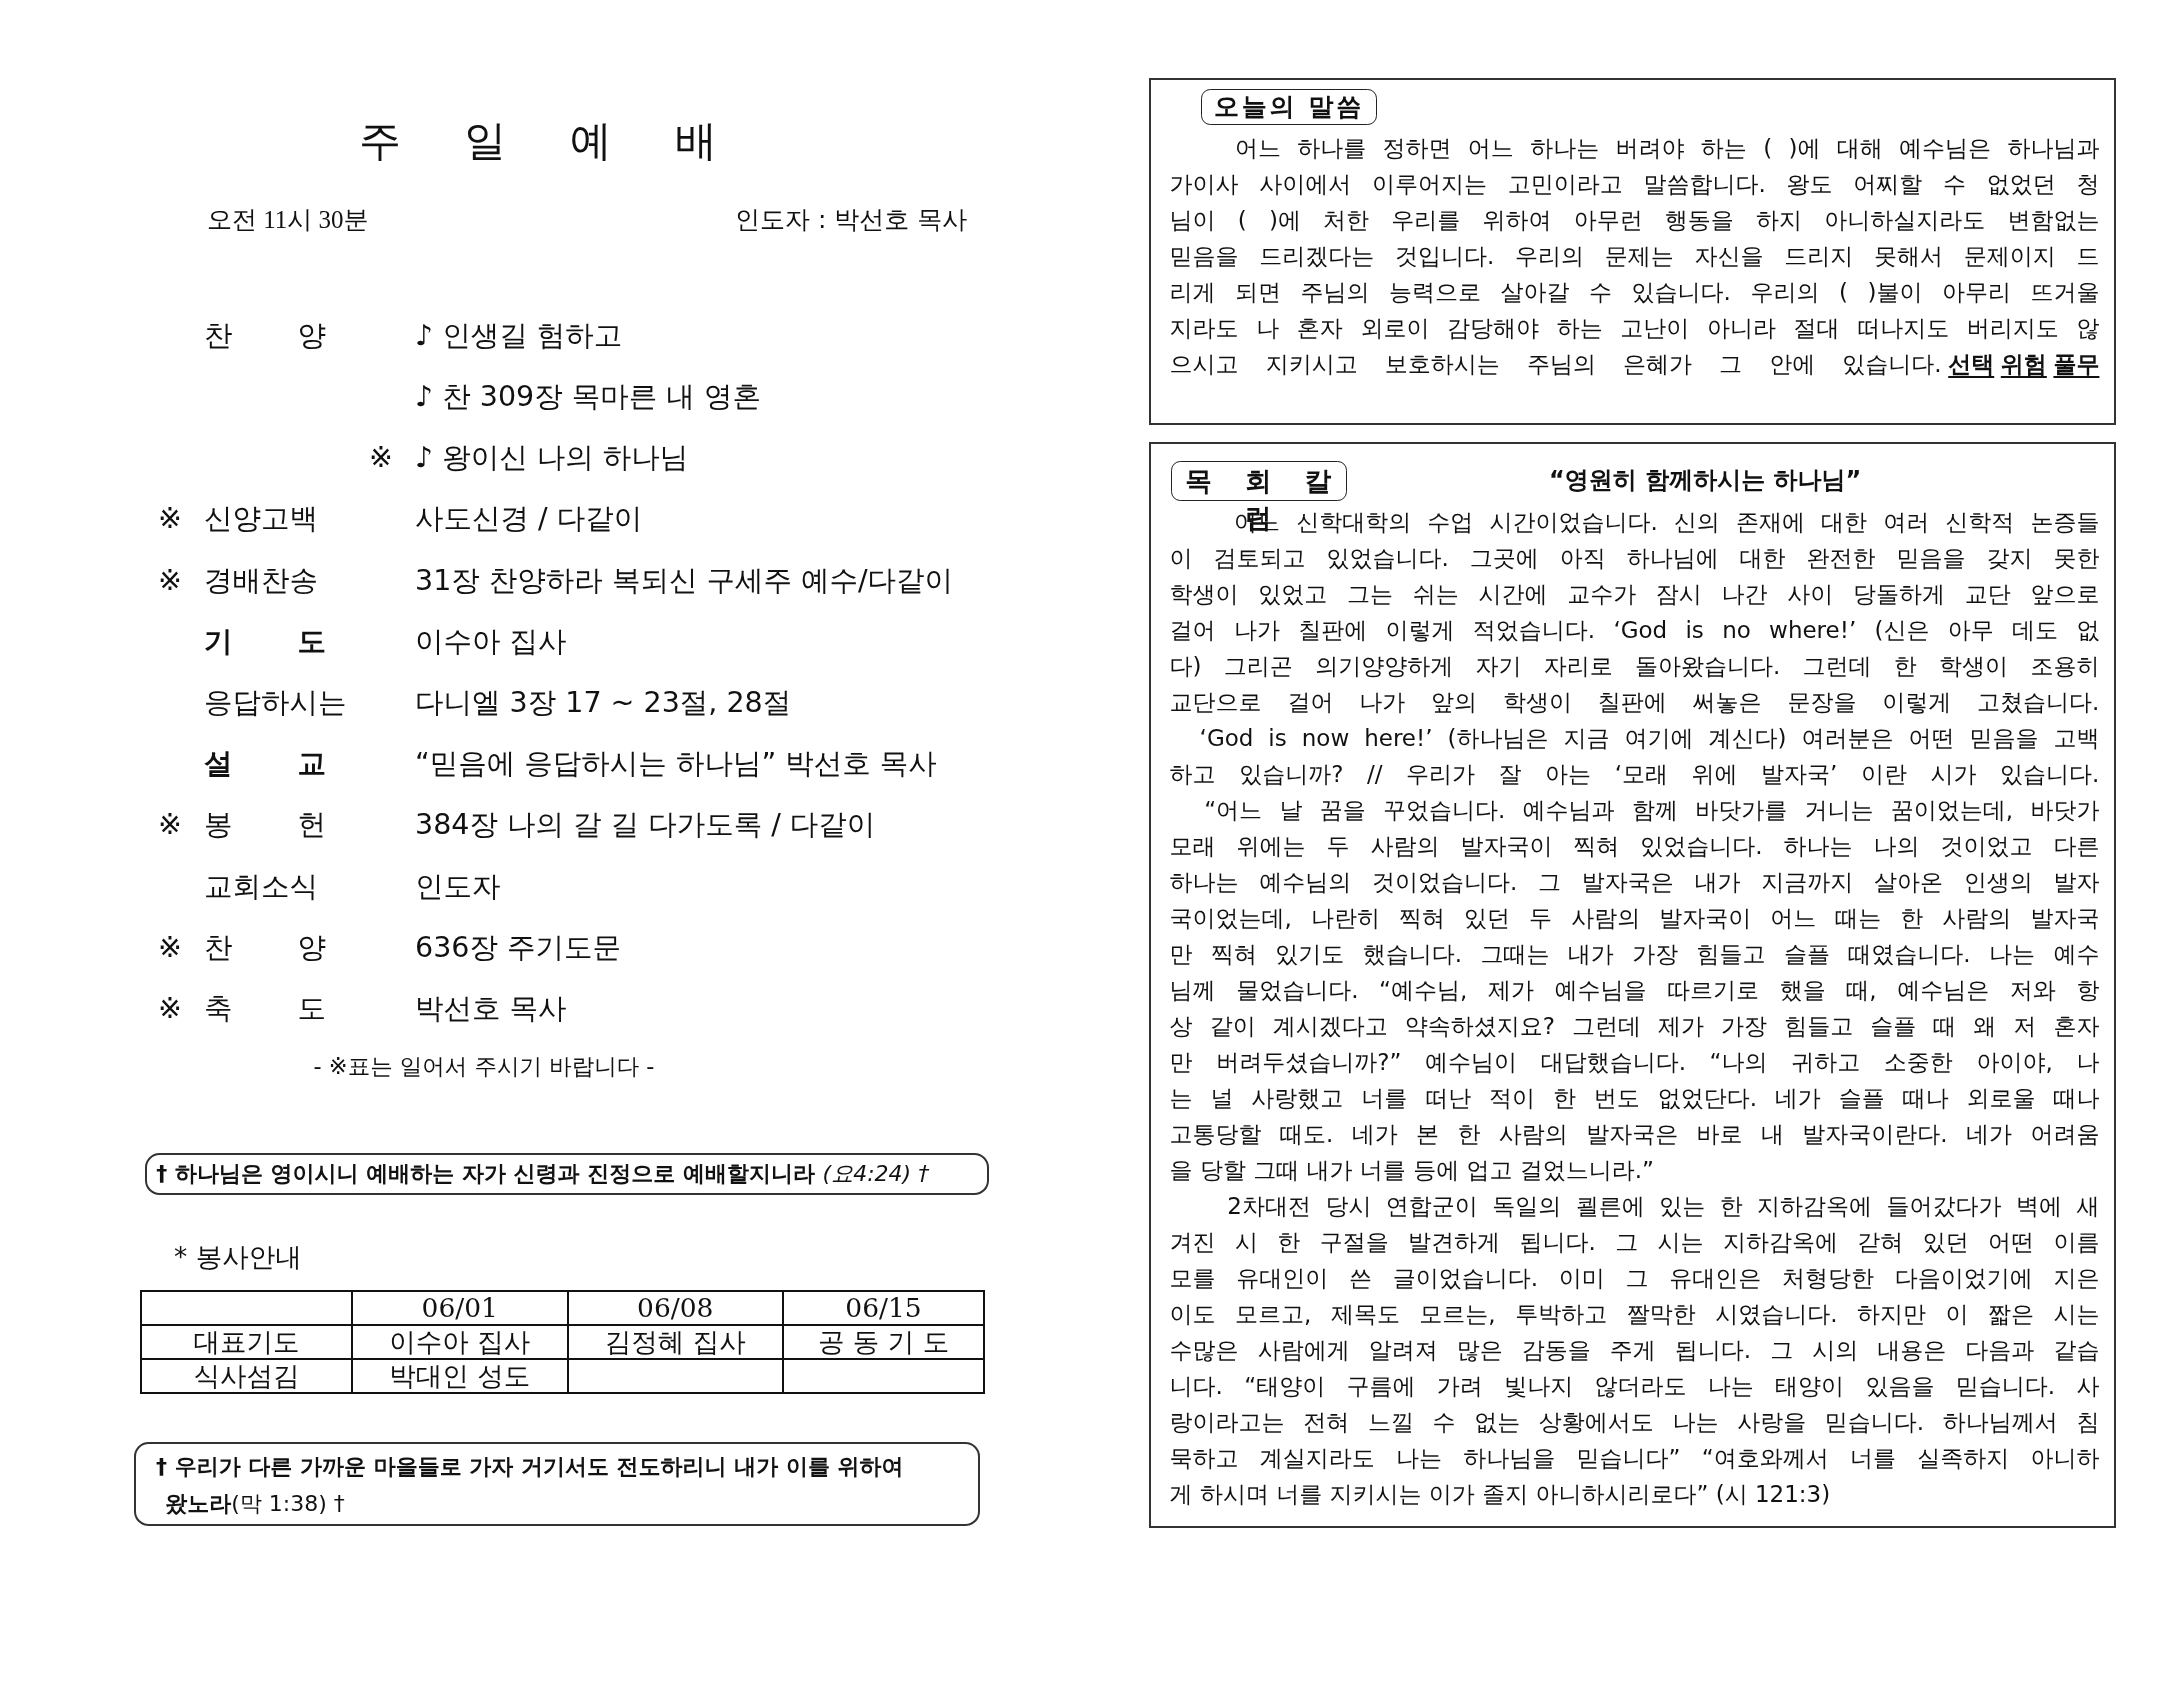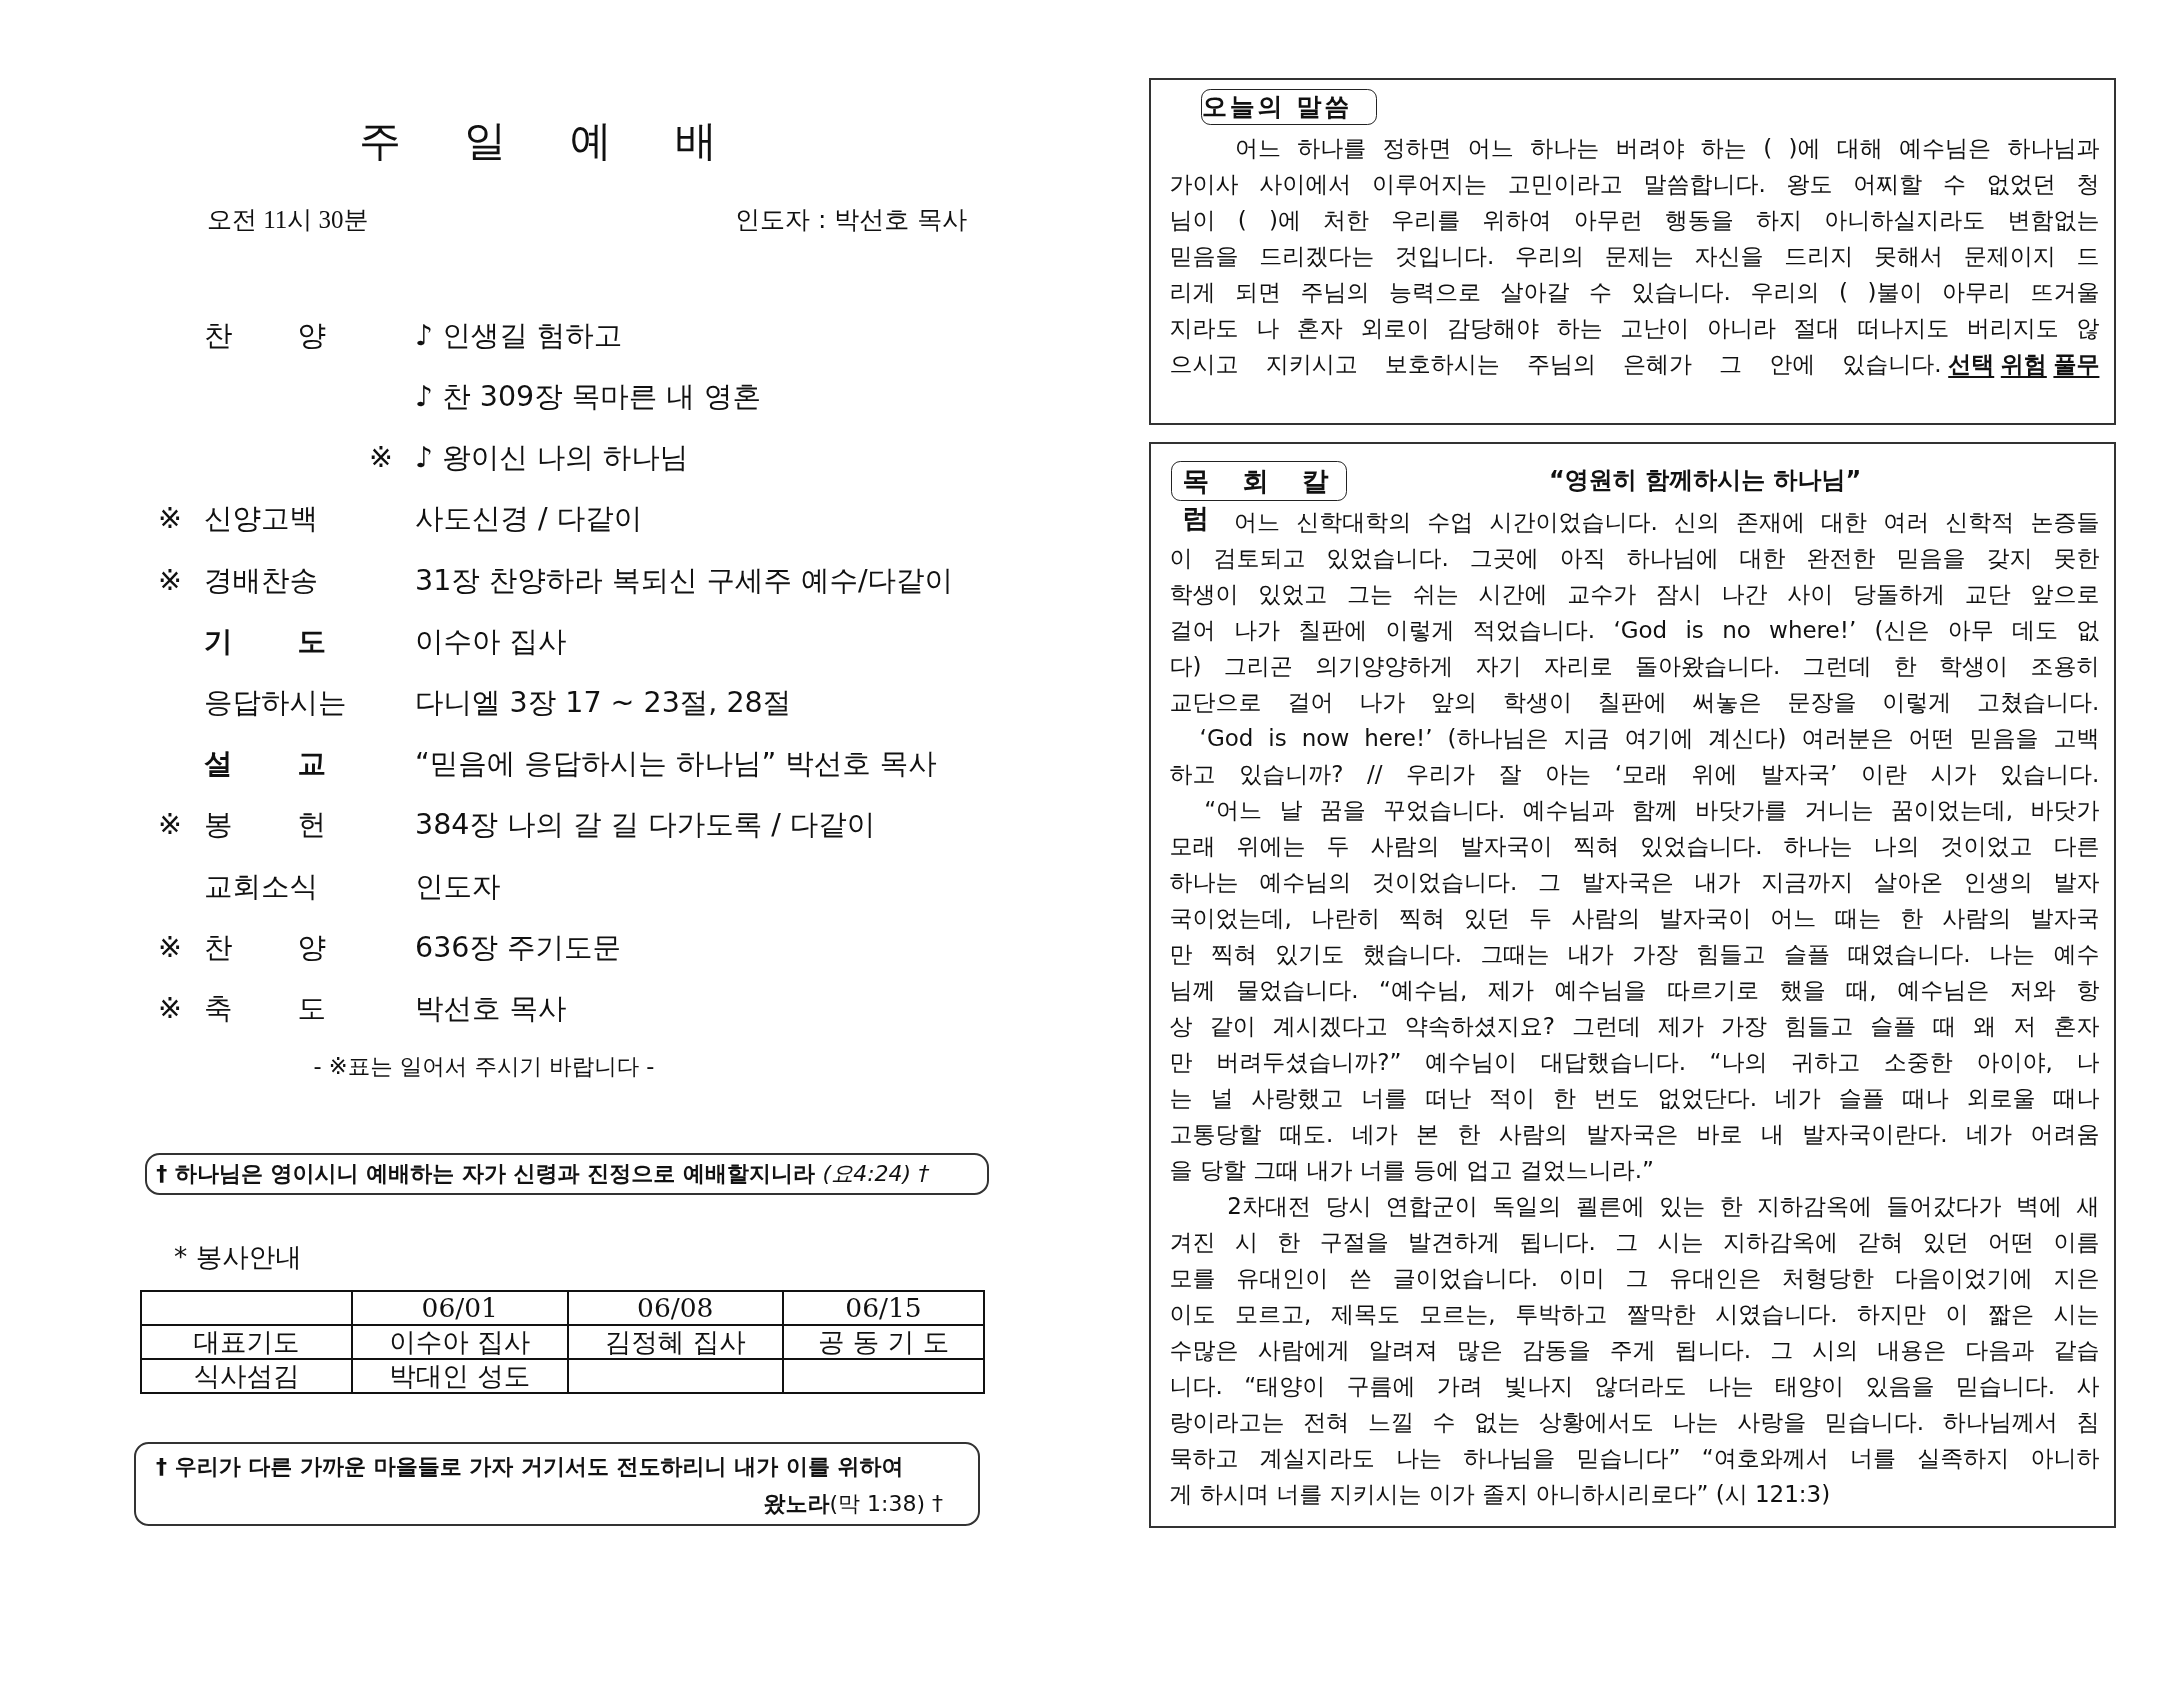--- a/index.html
+++ b/index.html
@@ -21,28 +21,28 @@
   .verse-box { border:2px solid #333; border-radius:14.6px; box-sizing:border-box; font-weight:bold; font-size:22px; }
   .verse1 { left:145px; top:1153px; width:844px; height:42px; line-height:38px; padding-left:9.3px; white-space:nowrap; }
   .verse1 .ref { font-weight:normal;font-style:italic; }
   .service-heading { left:174px; top:1239px; font-size:26.5px; }
 
   table.service { position:absolute; left:140px; top:1290px; width:845px; border-collapse:collapse; font-family:"DejaVu Serif", serif; font-size:26.5px; }
   table.service td { border:2px solid #111; height:32px; padding:0; text-align:center; line-height:32px; }
   table.service td.c0 { width:209px; }
 
   .verse2 { left:134px; top:1442px; width:846px; height:84px; padding:4px 0 0 20px; line-height:37px; }
-  .verse2 .line2 { display:flex; justify-content:flex-end; padding-right:35px; padding-left:9.3px; }
+  .verse2 .line2 { display:flex; justify-content:flex-start; padding-right:35px; padding-left:9.3px; }
   .verse2 .ref { font-weight:normal; }
 
   
   .rbox { border:2px solid #333; box-sizing:border-box; background:#fff; }
   .box1 { left:1149px; top:78px; width:967px; height:347px; }
   .box2 { left:1149px; top:442px; width:967px; height:1086px; }
-  .tag { position:absolute; border:1.7px solid #222; border-radius:9.3px; font-weight:bold; box-sizing:border-box; text-align:left; }
+  .tag { position:absolute; border:1.7px solid #222; border-radius:9.3px; font-weight:bold; box-sizing:border-box; text-align:center; }
   .tag1 { left:50px; top:9.3px; width:176px; height:36px; font-size:25px; line-height:33px; letter-spacing:2.7px; }
   .tag2 { left:20px; top:16.6px; width:176px; height:40px; font-size:26.5px; line-height:37px; letter-spacing:12px; padding-left:10.6px; }
   .col-title { position:absolute; left:398px; top:20px; font-size:24px; font-weight:bold; }
   .para { position:absolute; left:18.6px; right:14.6px; font-size:23px; line-height:36px; }
   .para .ln { display:block; white-space:nowrap; text-align:justify; text-align-last:justify; height:36px; }
   .para .ln.last { text-align-last:left; }
   .u { text-decoration:underline; text-underline-offset:4px; text-decoration-thickness:2px; font-weight:bold; margin-left:6.6px; }
 </style>
 </head>
 <body>

